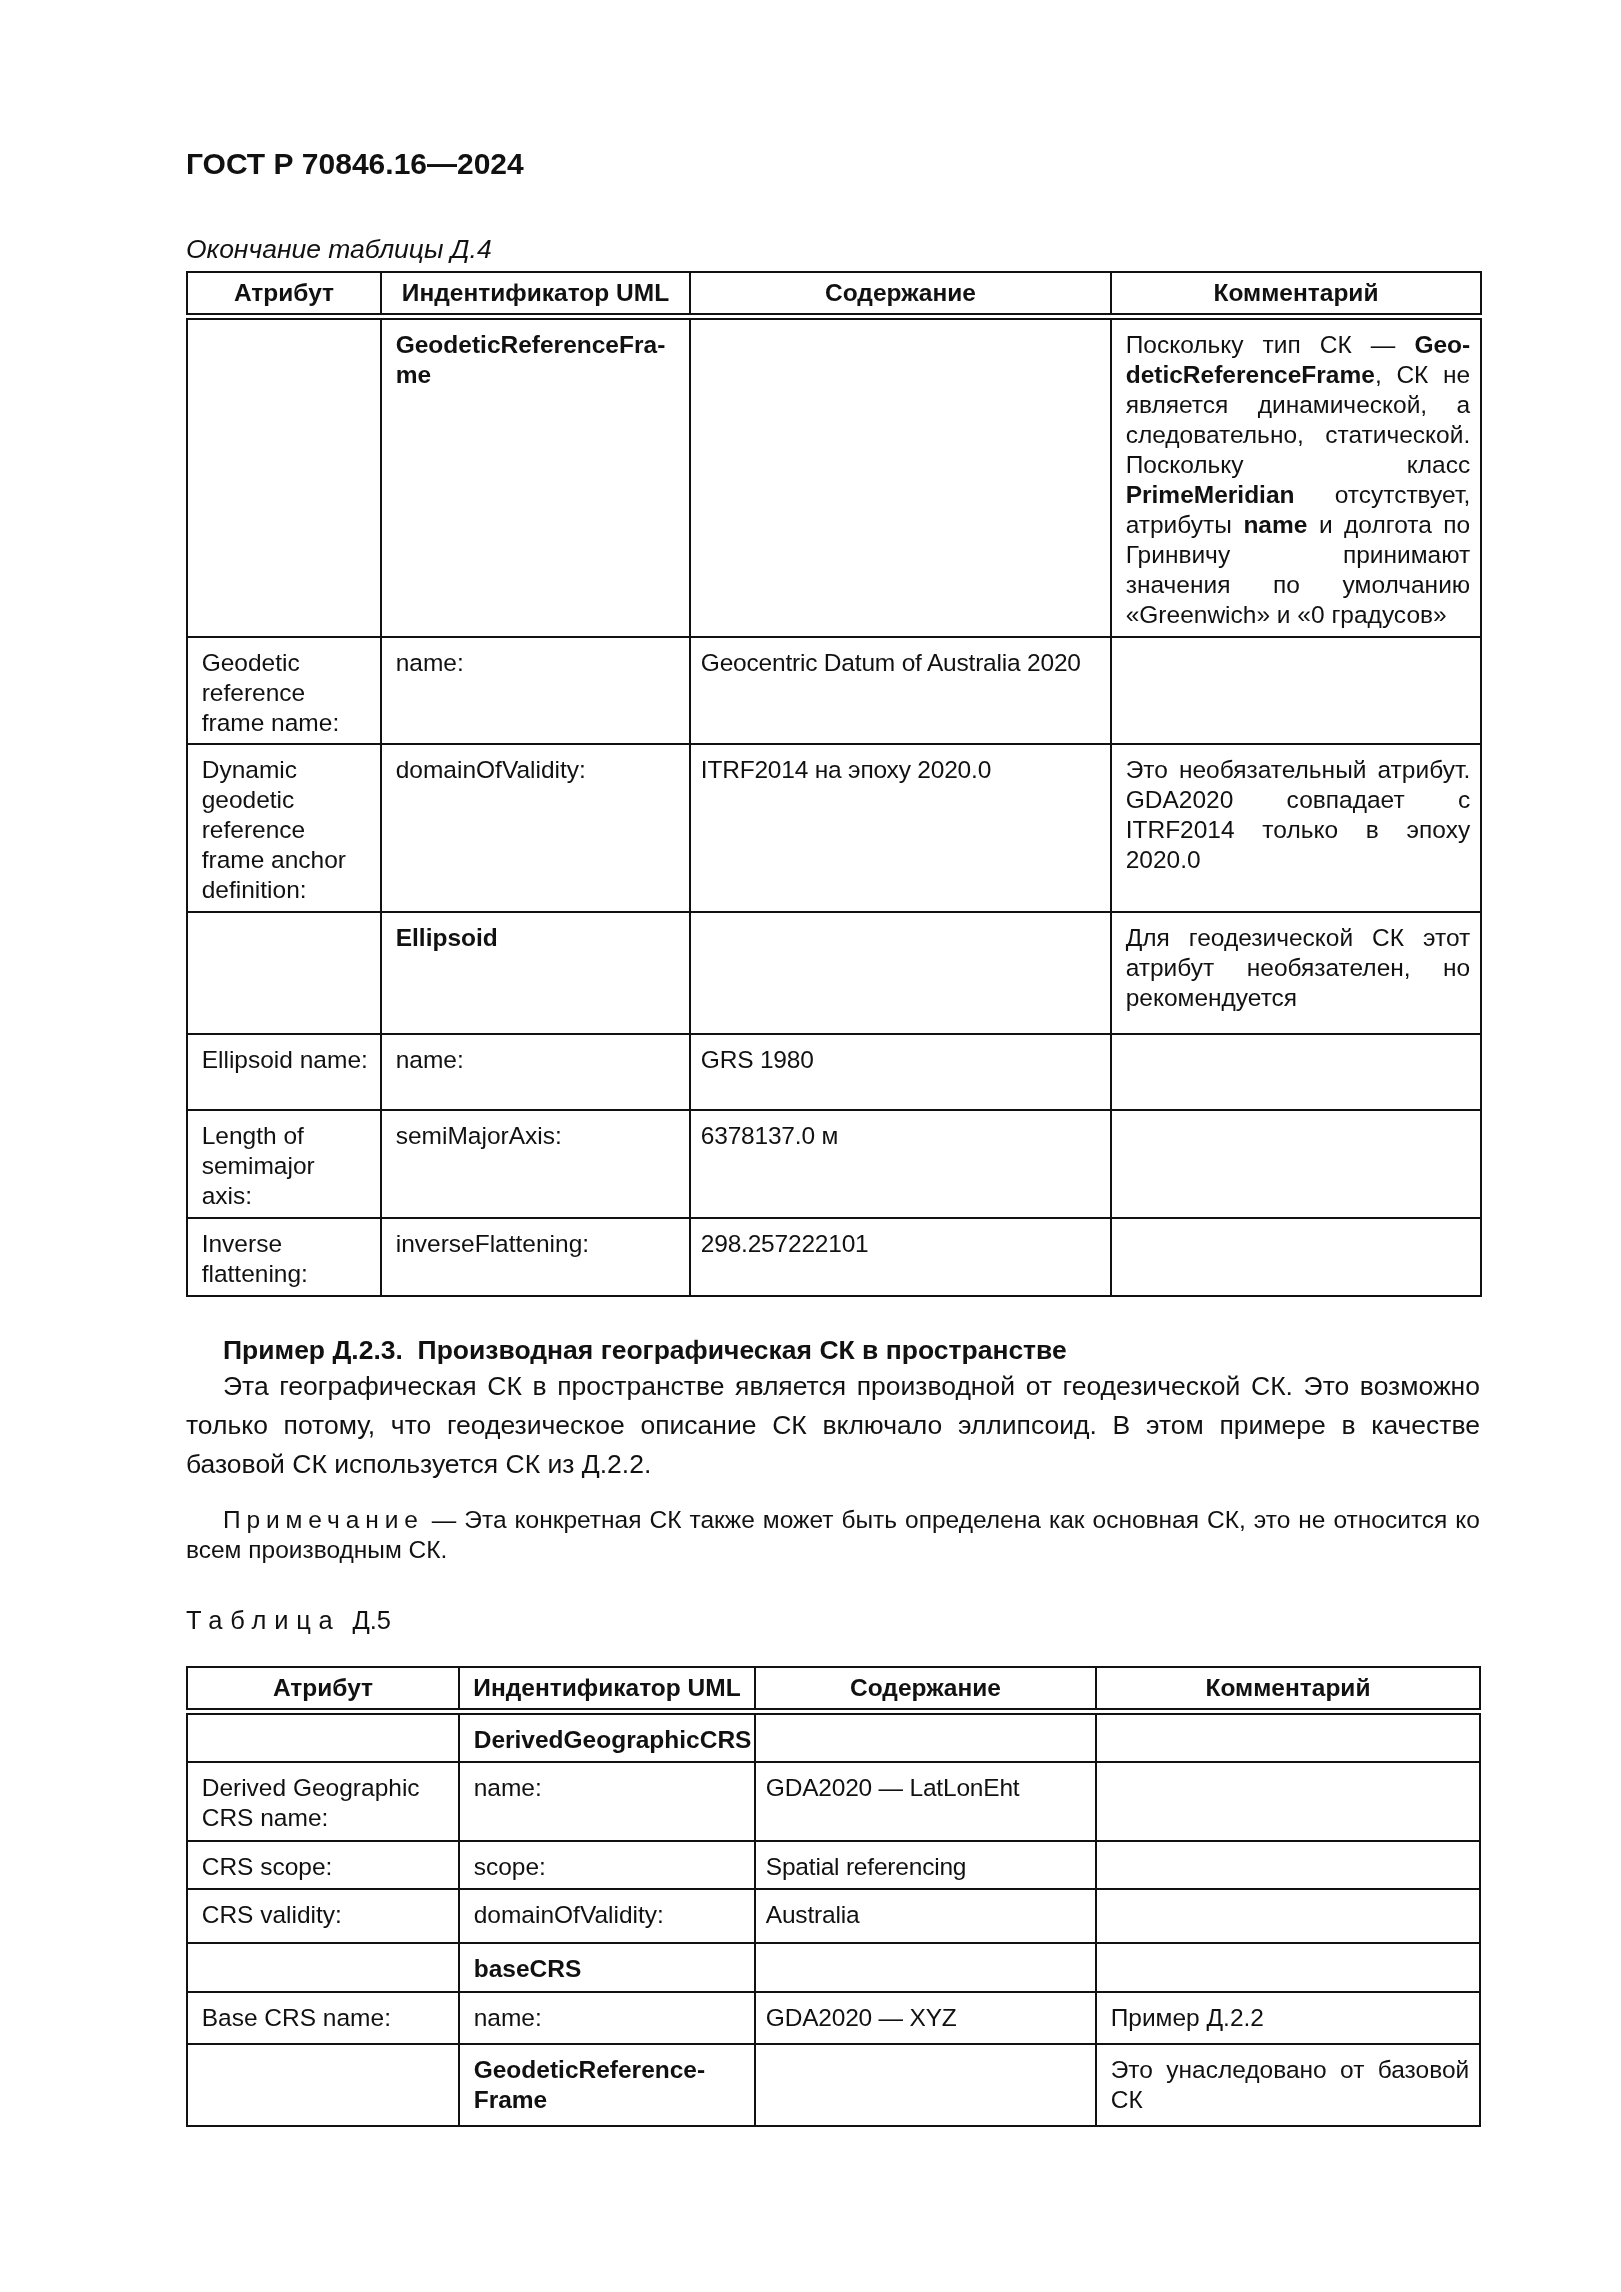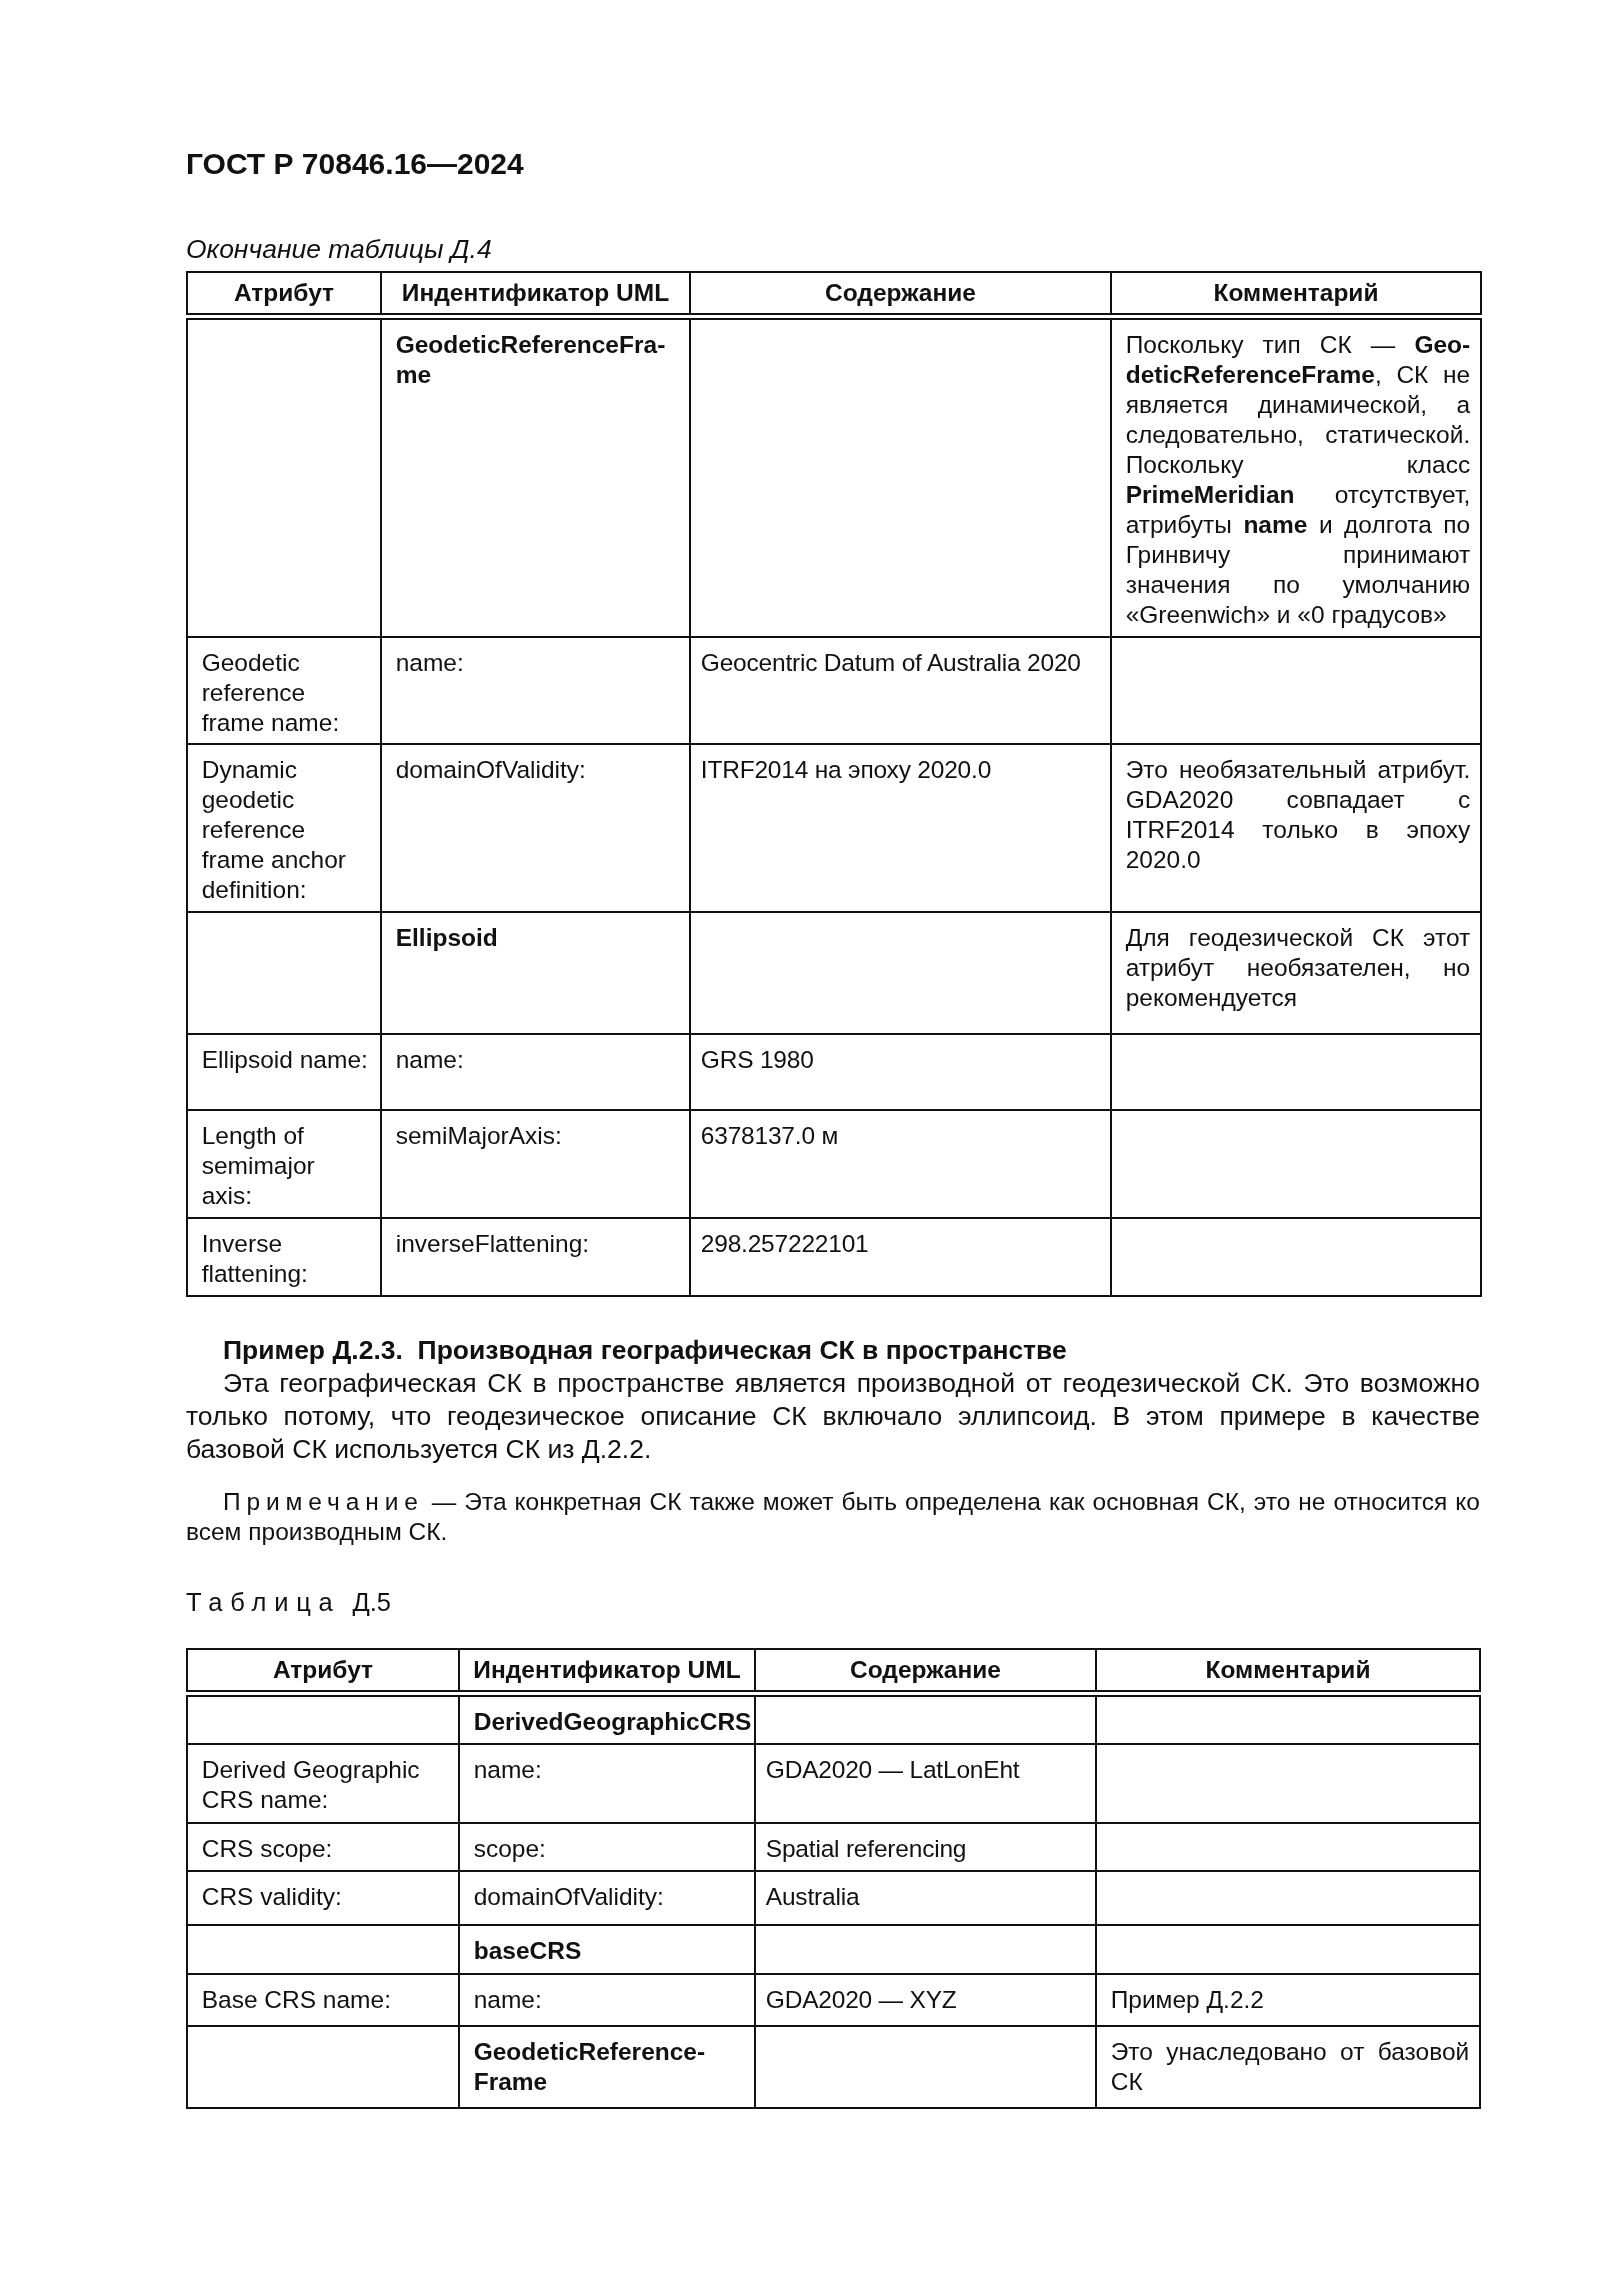--- a/index.html
+++ b/index.html
@@ -18,21 +18,21 @@
     text-align:center;vertical-align:middle;padding:5.9px 3.9px;
   }
   td{
     vertical-align:top;text-align:left;font-size:24.5px;line-height:30px;
     padding:9.8px 11.8px 5.9px 13.7px;overflow:hidden;
   }
   td.c-comment{text-align:justify;padding-right:9.8px;}
   td.c-content{letter-spacing:-0.2px;padding-left:9.8px;padding-right:3.9px;margin-top:34px;}
   b.uml-class{font-weight:bold;}
   .example-heading{margin:37px 0 0 0;text-indent:37px;font-weight:bold;font-size:26.5px;line-height:33px;}
-  .example-body{margin:0;text-indent:37px;text-align:justify;font-size:26.5px;line-height:33px;}
+  .example-body{margin:0;text-indent:37px;text-align:justify;font-size:26.5px;line-height:39px;}
   .note{margin:21.6px 0 0 0;text-indent:37px;text-align:justify;font-size:24.5px;line-height:30px;}
   .spaced-note-label{letter-spacing:5.9px;}
   .t5-caption{margin:43px 0 32px 0;font-size:25.5px;line-height:1;}
   .spaced-caption-label{letter-spacing:7.8px;margin-right:11.8px;}
   .page-number{margin:23.5px 0 0 -13.7px;font-size:26.5px;line-height:1;}
 </style>
 </head>
 <body>
 
 <div class="content">

